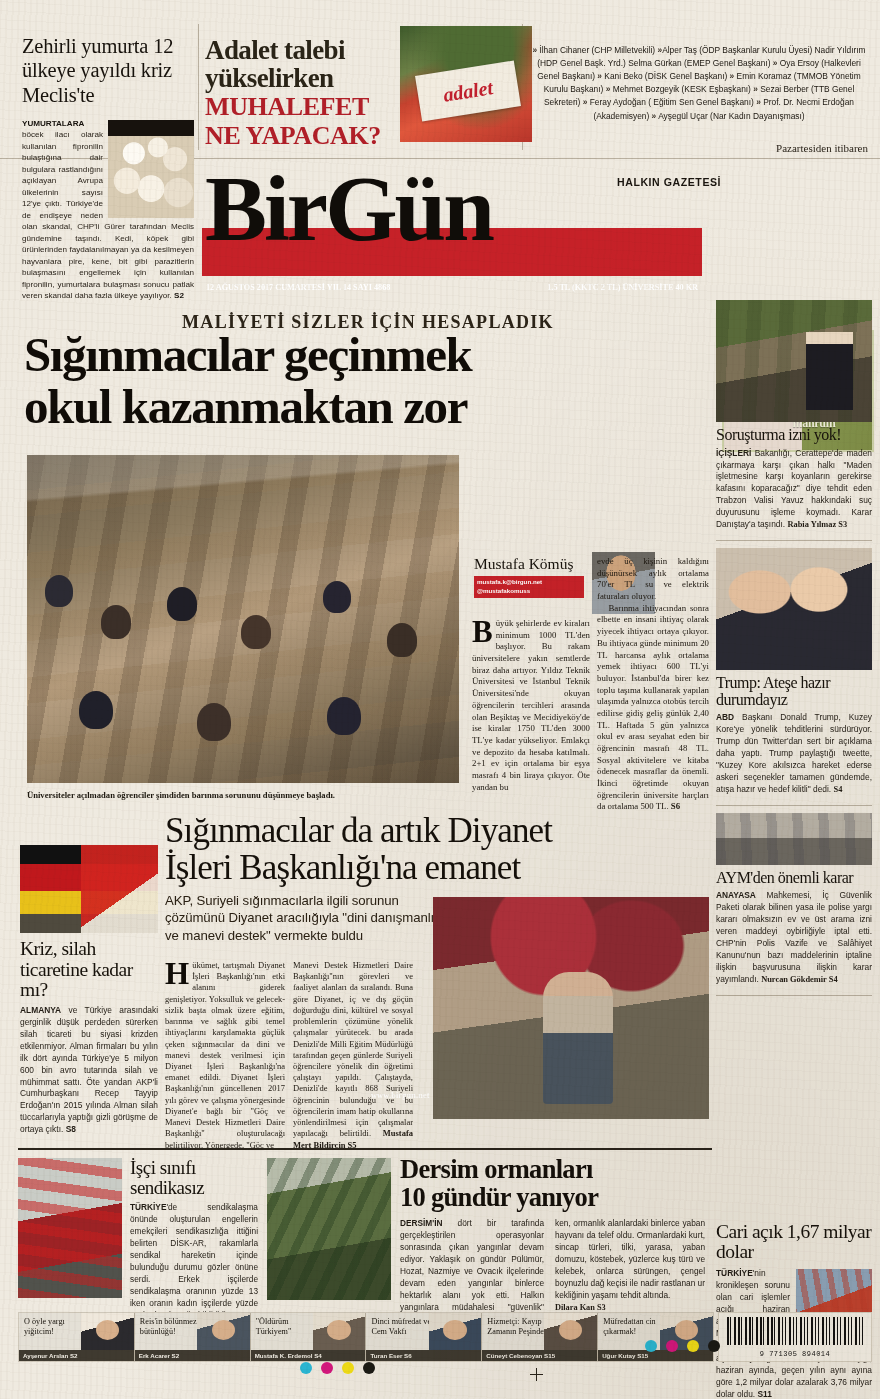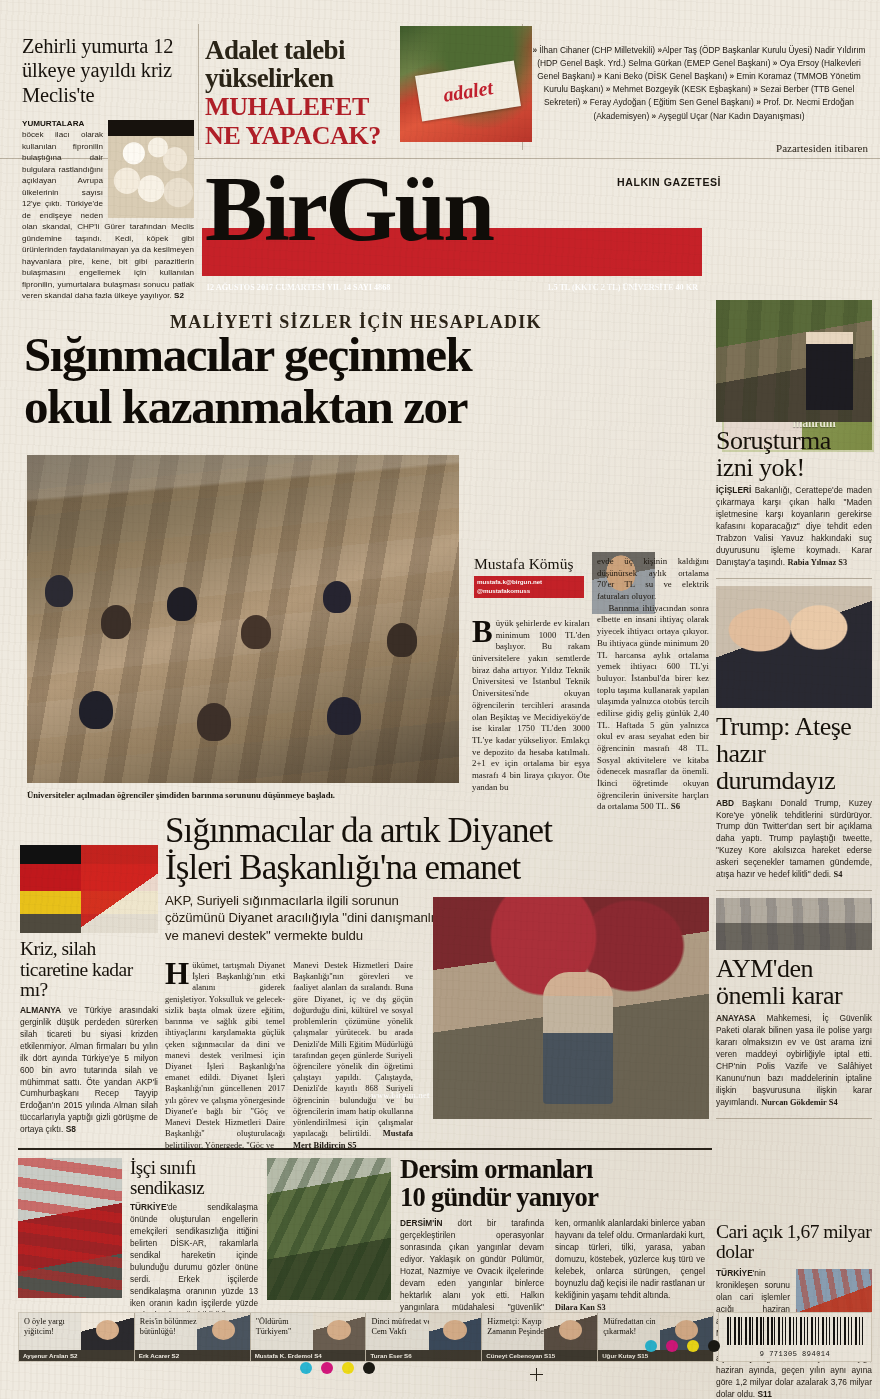--- a/index.html
+++ b/index.html
@@ -127,21 +127,21 @@
     position:absolute;right:6px;top:10px;width:104px;text-align:center;
     font-family:"Liberation Serif", serif;color:#efeeda;line-height:1.22;
     text-shadow:0 1px 1px rgba(0,0,0,.35);
   }
   .mahir .t1{font-size:8.5px;}
   .mahir .big{font-size:16px;font-weight:700;}
   .mahir .t2{font-size:12px;font-weight:700;letter-spacing:-.3px;}
 
   
   .kicker{
-    position:absolute;left:0;top:312px;width:712px;text-align:center;
+    position:absolute;left:12px;top:312px;width:712px;text-align:center;
     font-family:"Liberation Serif", serif;font-weight:700;font-size:18px;
     letter-spacing:1.3px;color:#2c2418;
   }
   .lead-h{
     position:absolute;left:24px;top:330px;width:690px;
     font-family:"Liberation Serif", serif;font-weight:700;
     font-size:49px;line-height:1.02;letter-spacing:-1.4px;color:#100c07;
   }
   .lead-h .l2{margin-top:2px;}
   .lead-photo{
@@ -204,21 +204,21 @@
       linear-gradient(160deg,#cfc3b2 0 40%, #2a2a33 40% 100%);}
   .r3{height:52px;background:
       repeating-linear-gradient(88deg, rgba(70,70,80,.25) 0 10px, rgba(0,0,0,0) 10px 26px),
       linear-gradient(180deg,#b9b3a8 0 48%, #6e6a62 48% 100%);}
   .r4{width:76px;height:72px;float:right;margin:2px 0 2px 6px;
       background:
       repeating-linear-gradient(80deg, rgba(190,60,40,.5) 0 6px, rgba(0,0,0,0) 6px 14px),
       linear-gradient(160deg,#8fa6bd 0 44%, #c2432f 44% 78%, #6a6f74 78% 100%);}
   .rail h3{
     margin:5px 0 4px;font-family:"Liberation Serif", serif;font-weight:400;
-    font-size:26px;line-height:1.04;letter-spacing:-.5px;color:#17120b;
+    font-size:16px;line-height:1.04;letter-spacing:-.5px;color:#17120b;
   }
   .rail p{
     margin:0;font-size:8.4px;line-height:1.42;color:#221c14;text-align:justify;
   }
   .rail p b{font-weight:700;}
   .rail p .sig{font-family:"Liberation Serif", serif;font-weight:700;}
   .rail-sep{height:1px;background:#b9b0a0;margin:8px 0 7px;}
 
   
   .mid{position:absolute;left:165px;top:812px;width:545px;}

